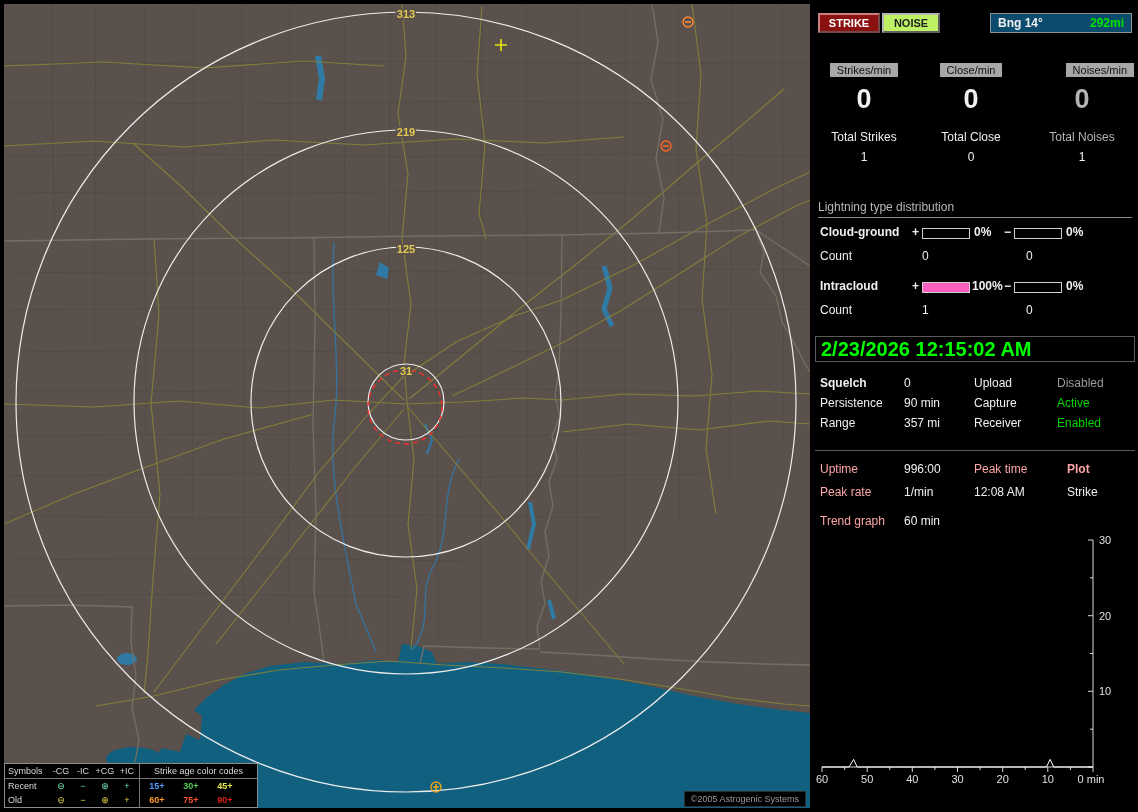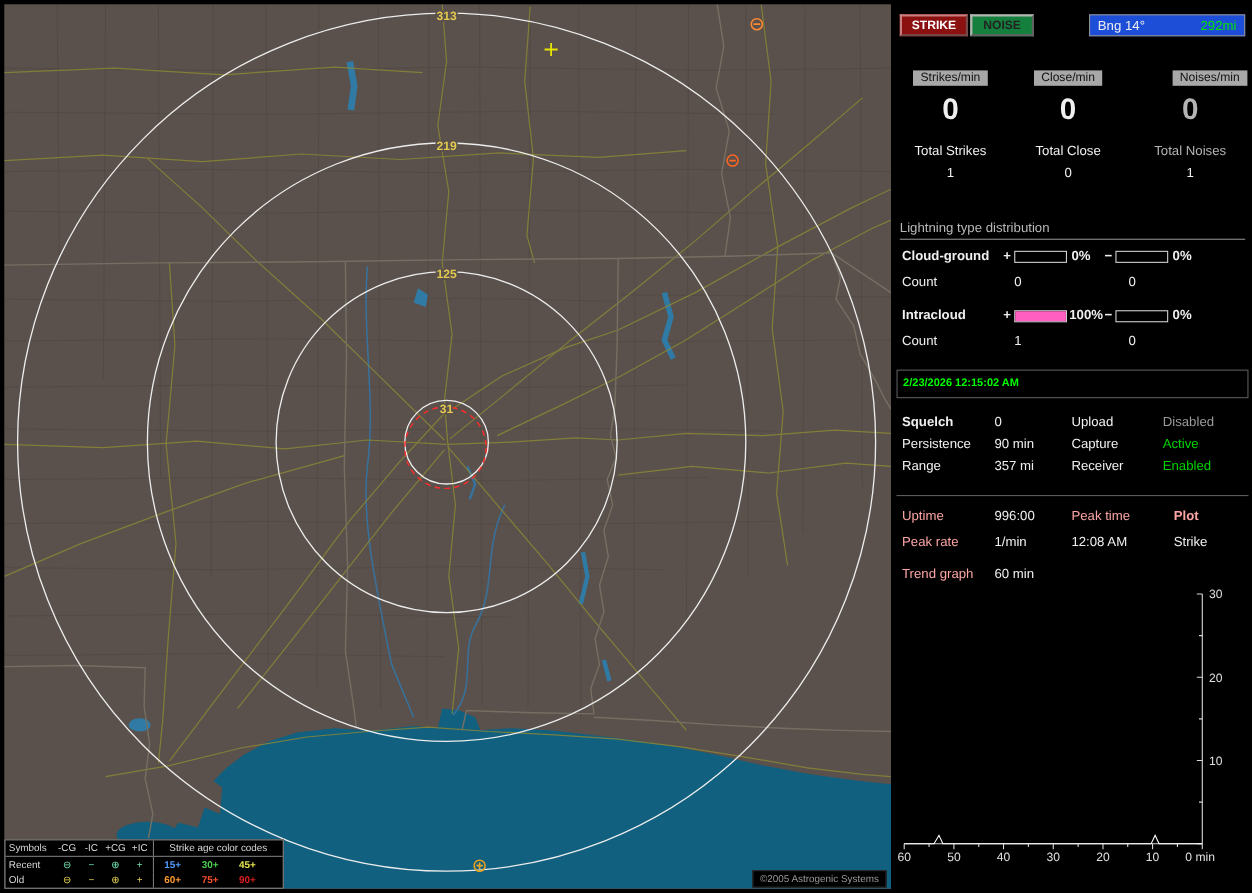--- a/index.html
+++ b/index.html
@@ -24,38 +24,38 @@
   .map-copyright{position:absolute;right:4px;bottom:1px;background:#000;color:#9a9a9a;
                  font-size:9px;padding:2px 6px;border:1px solid #2e2e2e;}
 
   
   .panel{position:absolute;left:812px;top:0;width:326px;height:812px;background:#000;
          color:#f0f0f0;font-size:12px;}
   .p-abs{position:absolute;white-space:nowrap;}
   .btn{display:inline-block;text-align:center;font-size:11px;font-weight:bold;
        padding:2px 8px;border:2px outset #b5b5b5;cursor:pointer;}
   .btn-strike{background:#8b1010;color:#fff;border-color:#c98080;}
-  .btn-noise{background:#15803d;color:#222;}
-  .bng-box{border:1px solid #909090;background:#1d4ed8;display:flex;align-items:center;
-           padding:0 7px;box-sizing:border-box;font-weight:normal;font-size:12px;text-align:right;}
+  .btn-noise{background:#bef264;color:#222;}
+  .bng-box{border:1px solid #909090;background:#0c4a6e;display:flex;align-items:center;
+           padding:0 7px;box-sizing:border-box;font-weight:bold;font-size:12px;text-align:right;}
   .bng-dist{margin-left:auto;}
   .col3{position:absolute;width:104px;text-align:center;}
   .pill{display:inline-block;background:#a8a8a8;color:#111;font-size:11px;
         padding:1px 7px;}
   .bigzero{font-size:27px;font-weight:bold;line-height:30px;}
   .dim{color:#b4b4b4;}
   .dist-title{position:absolute;left:6px;right:6px;color:#b8b8b8;
               border-bottom:1px solid #8a8a8a;padding-bottom:3px;}
   .bar{position:absolute;width:46px;height:9px;border:1px solid #cfcfcf;background:#000;}
   .bar-fill{height:100%;width:0;}
   .bold{font-weight:bold;}
   .lbl{color:#fca5a5;}
   .divider{position:absolute;left:3px;right:3px;height:1px;background:#5a5a5a;}
   .clock-box{position:absolute;left:3px;right:3px;height:24px;border:1px solid #5a5a5a;
-             line-height:24px;padding-left:5px;font-size:10px;font-weight:bold;}
+             line-height:24px;padding-left:5px;font-size:20px;font-weight:bold;}
 </style>
 </head>
 <body>
 
 <div class="map-area">
   <svg width="806" height="804" viewBox="0 0 806 804">
 
     <rect x="0" y="0" width="806" height="804" fill="#5a514c"></rect>
 
     <g stroke="#453e38" stroke-width="0.6" opacity="0.55" fill="none">

